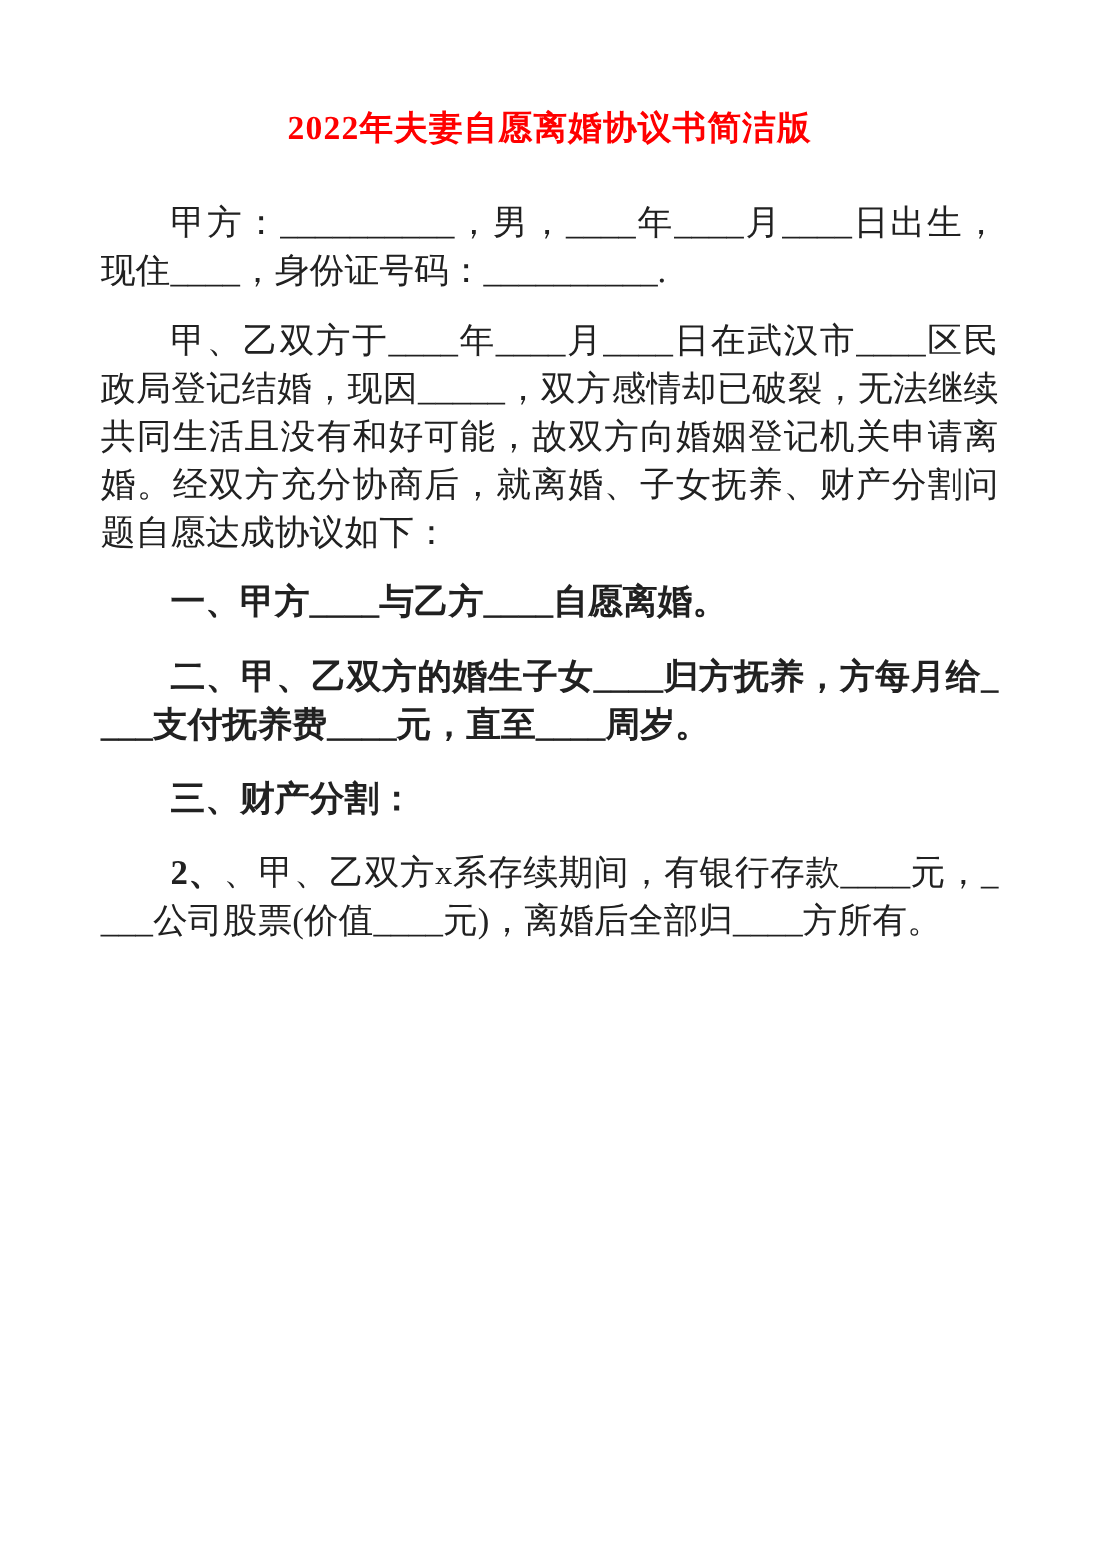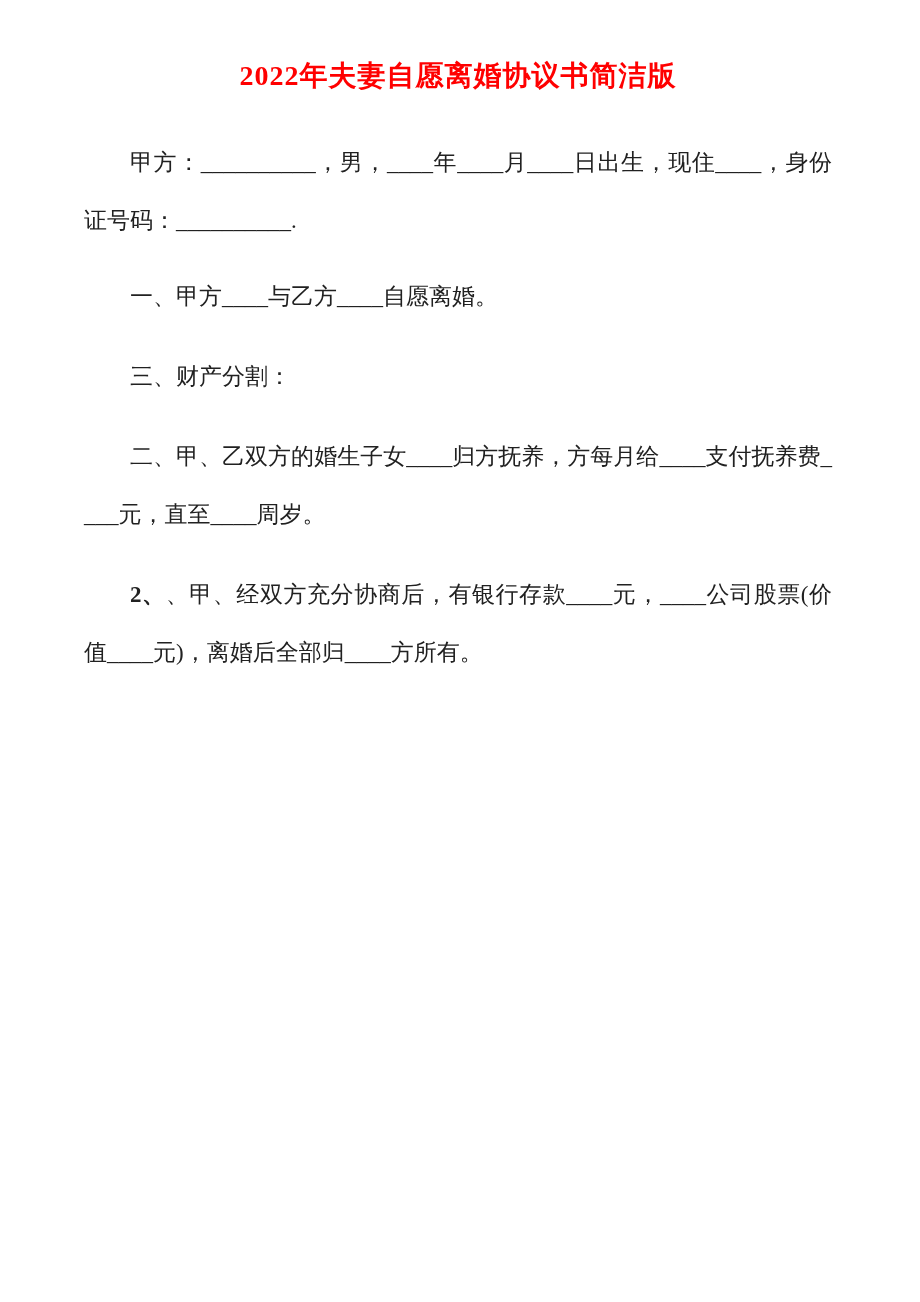--- a/index.html
+++ b/index.html
@@ -11,63 +11,64 @@
     width: 920px;
     height: 1302px;
     overflow: hidden;
     font-family: "Liberation Serif", "DejaVu Serif", serif;
     color: #212121;
   }
   .page {
     box-sizing: border-box;
     width: 916px;
     height: 1302px;
-    padding: 56px 84px 0 84px;
+    padding: 88px 84px 0 84px;
     background: #ffffff;
   }
   .doc-title {
     text-align: center;
     font-size: 28px;
     font-weight: bold;
     line-height: 40px;
     margin: 0 0 38px 0;
     letter-spacing: 1px;
   }
   .para {
-    font-size: 23px;
-    line-height: 58px;
+    font-size: 29px;
+    line-height: 40px;
     text-align: justify;
     text-indent: 2em;
     margin: 0 0 18px 0;
     word-break: break-all;
   }
   .para.bold {
-    font-weight: normal;
+    font-weight: bold;
     margin-top: 4px;
     margin-bottom: 22px;
   }
   .item-number {
     font-weight: bold;
   }
 </style>
 </head>
 <body>
 
 <div class="page">
 
   <h1 class="doc-title" style="color:#ff0000;">2022年夫妻自愿离婚协议书简洁版</h1>
 
   <p class="para">甲方：__________，男，____年____月____日出生，现住____，身份证号码：__________.</p>
 
 
+  <p class="para">甲、乙双方于____年____月____日在武汉市____区民政局登记结婚，现因_____，双方感情却已破裂，无法继续共同生活且没有和好可能，故双方向婚姻登记机关申请离婚。经双方充分协商后，就离婚、子女抚养、财产分割问题自愿达成协议如下：</p>
 
   <p class="para bold">一、甲方____与乙方____自愿离婚。</p>
 
+  <p class="para bold">二、甲、乙双方的婚生子女____归方抚养，方每月给____支付抚养费____元，直至____周岁。</p>
+
   <p class="para bold">三、财产分割：</p>
-
-  <p class="para bold">二、甲、乙双方的婚生子女____归方抚养，方每月给____支付抚养费____元，直至____周岁。</p>
 
 
   <p class="para">
-    <span class="item-number">2、</span><span>、甲、经双方充分协商后，有银行存款____元，____公司股票(价值____元)，离婚后全部归____方所有。</span>
+    <span class="item-number">2、</span><span>、甲、乙双方x系存续期间，有银行存款____元，____公司股票(价值____元)，离婚后全部归____方所有。</span>
   </p>
 
 </div>
 
 </body></html>

